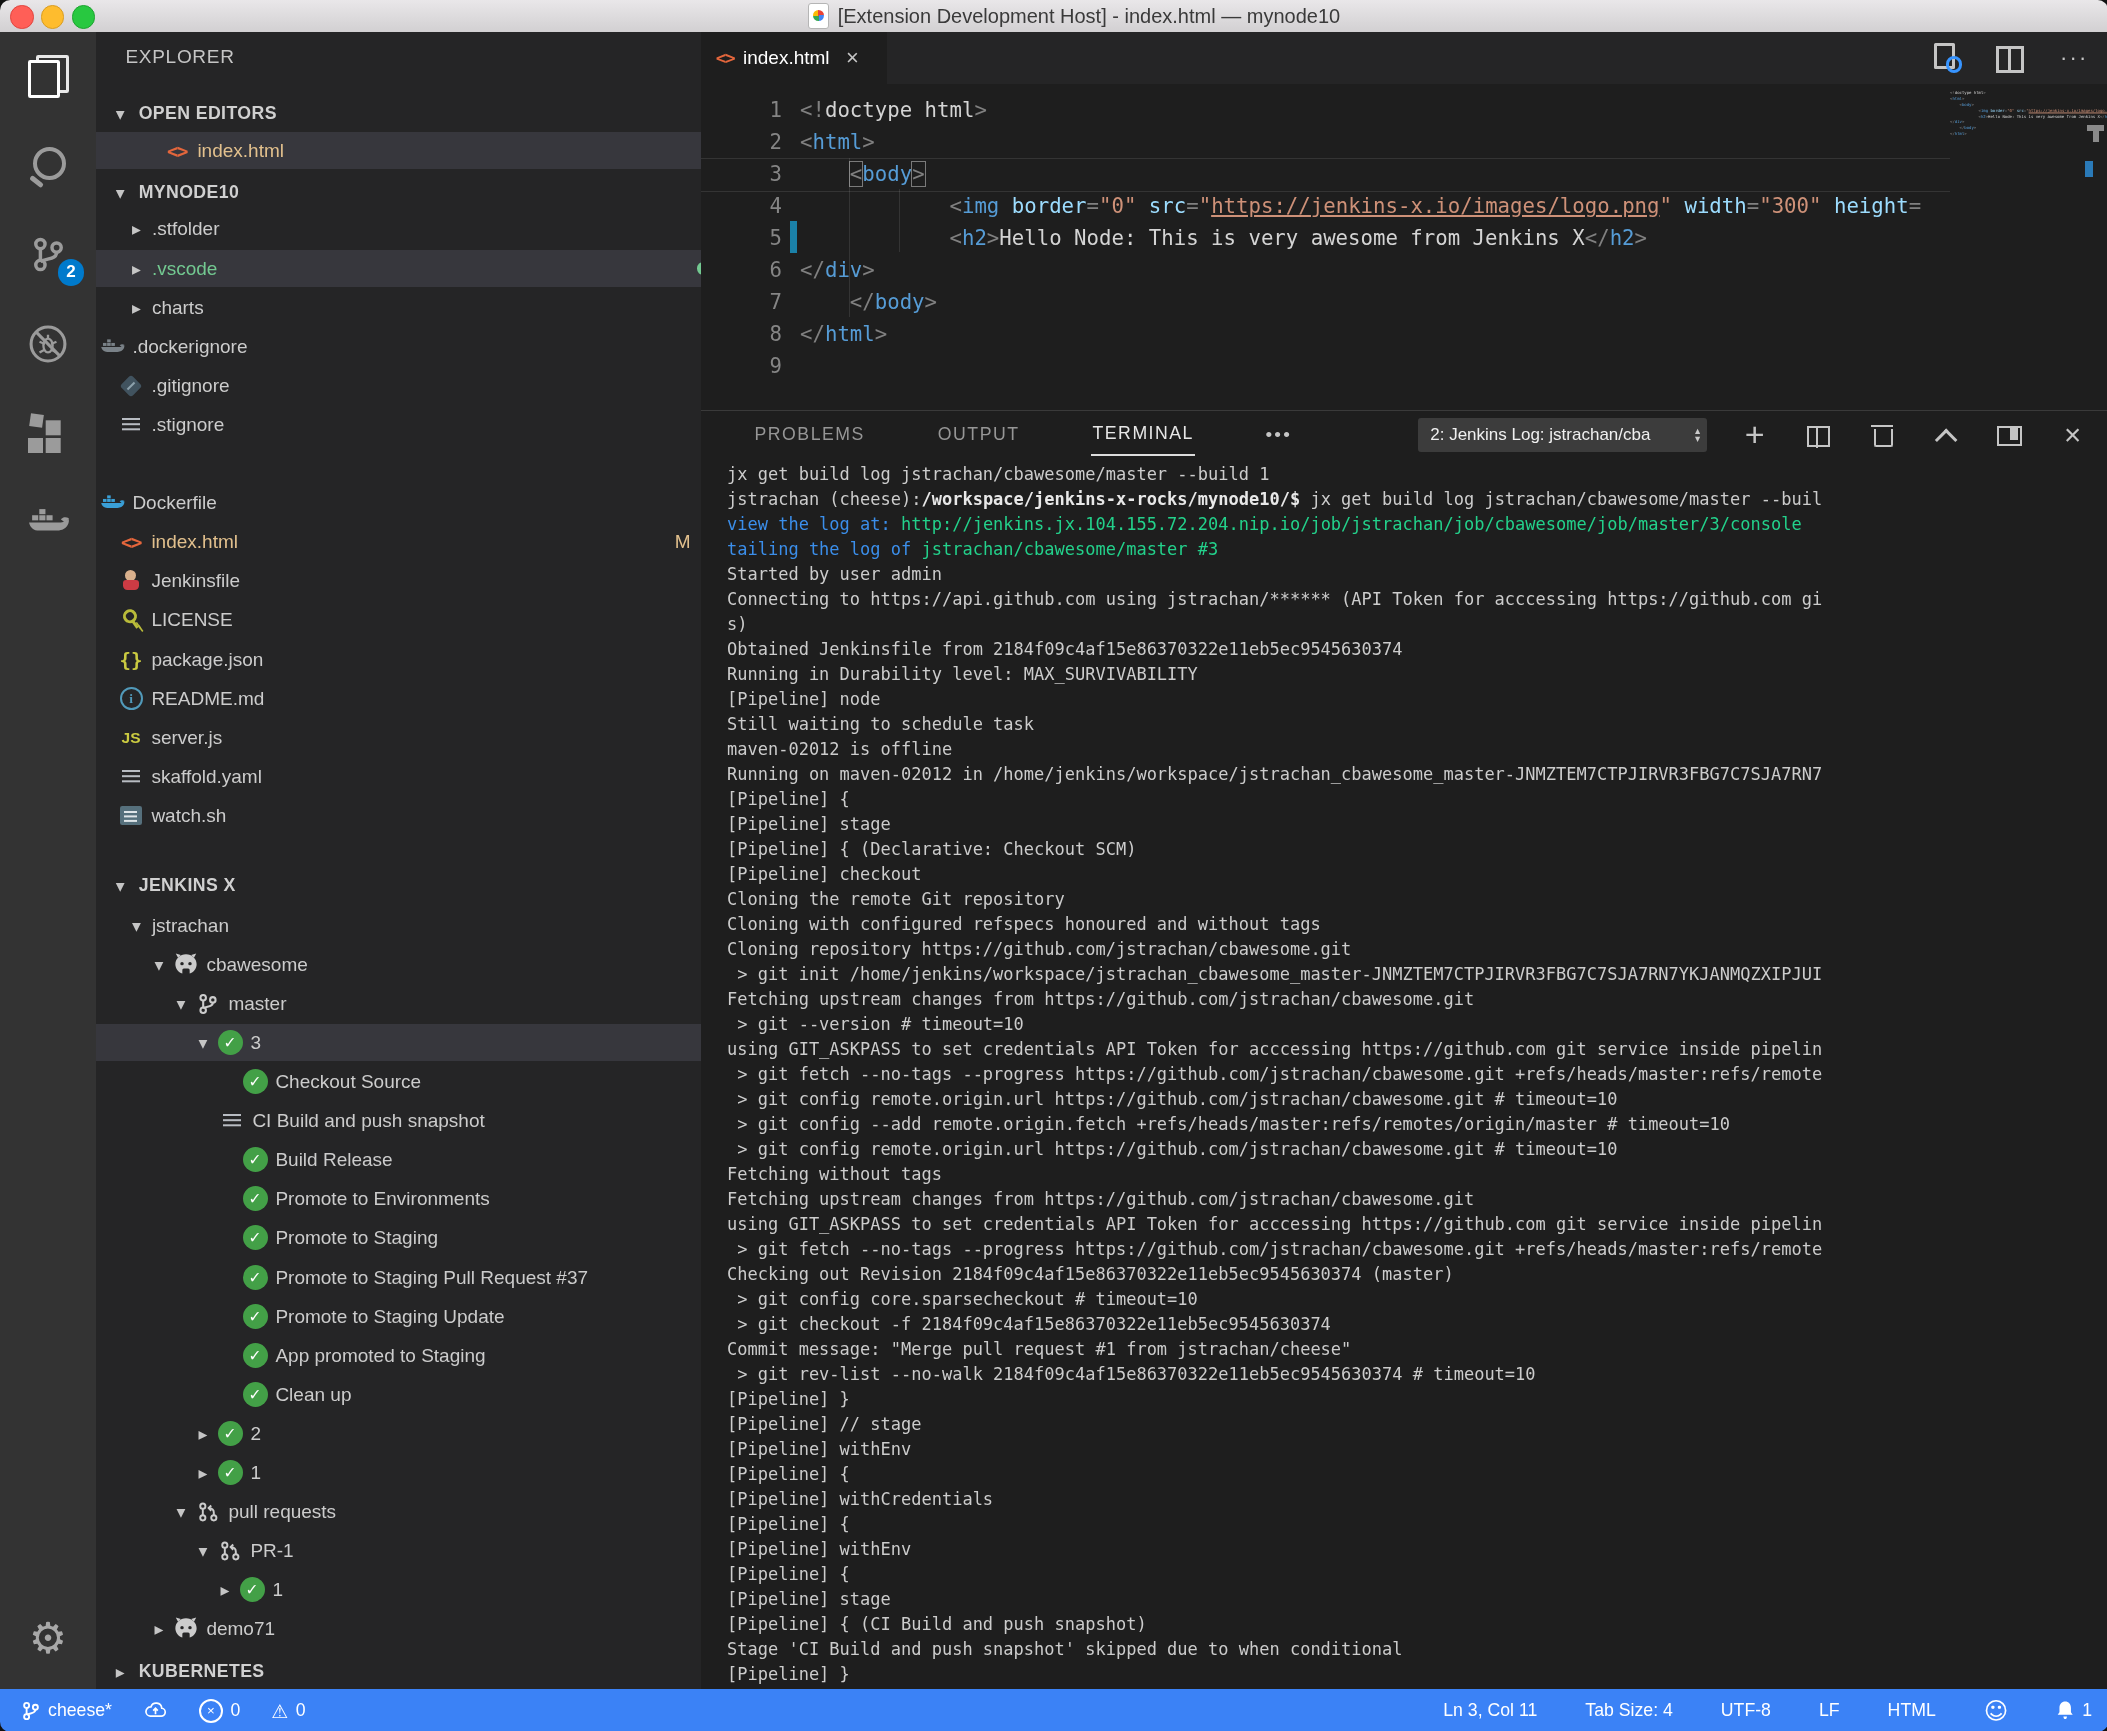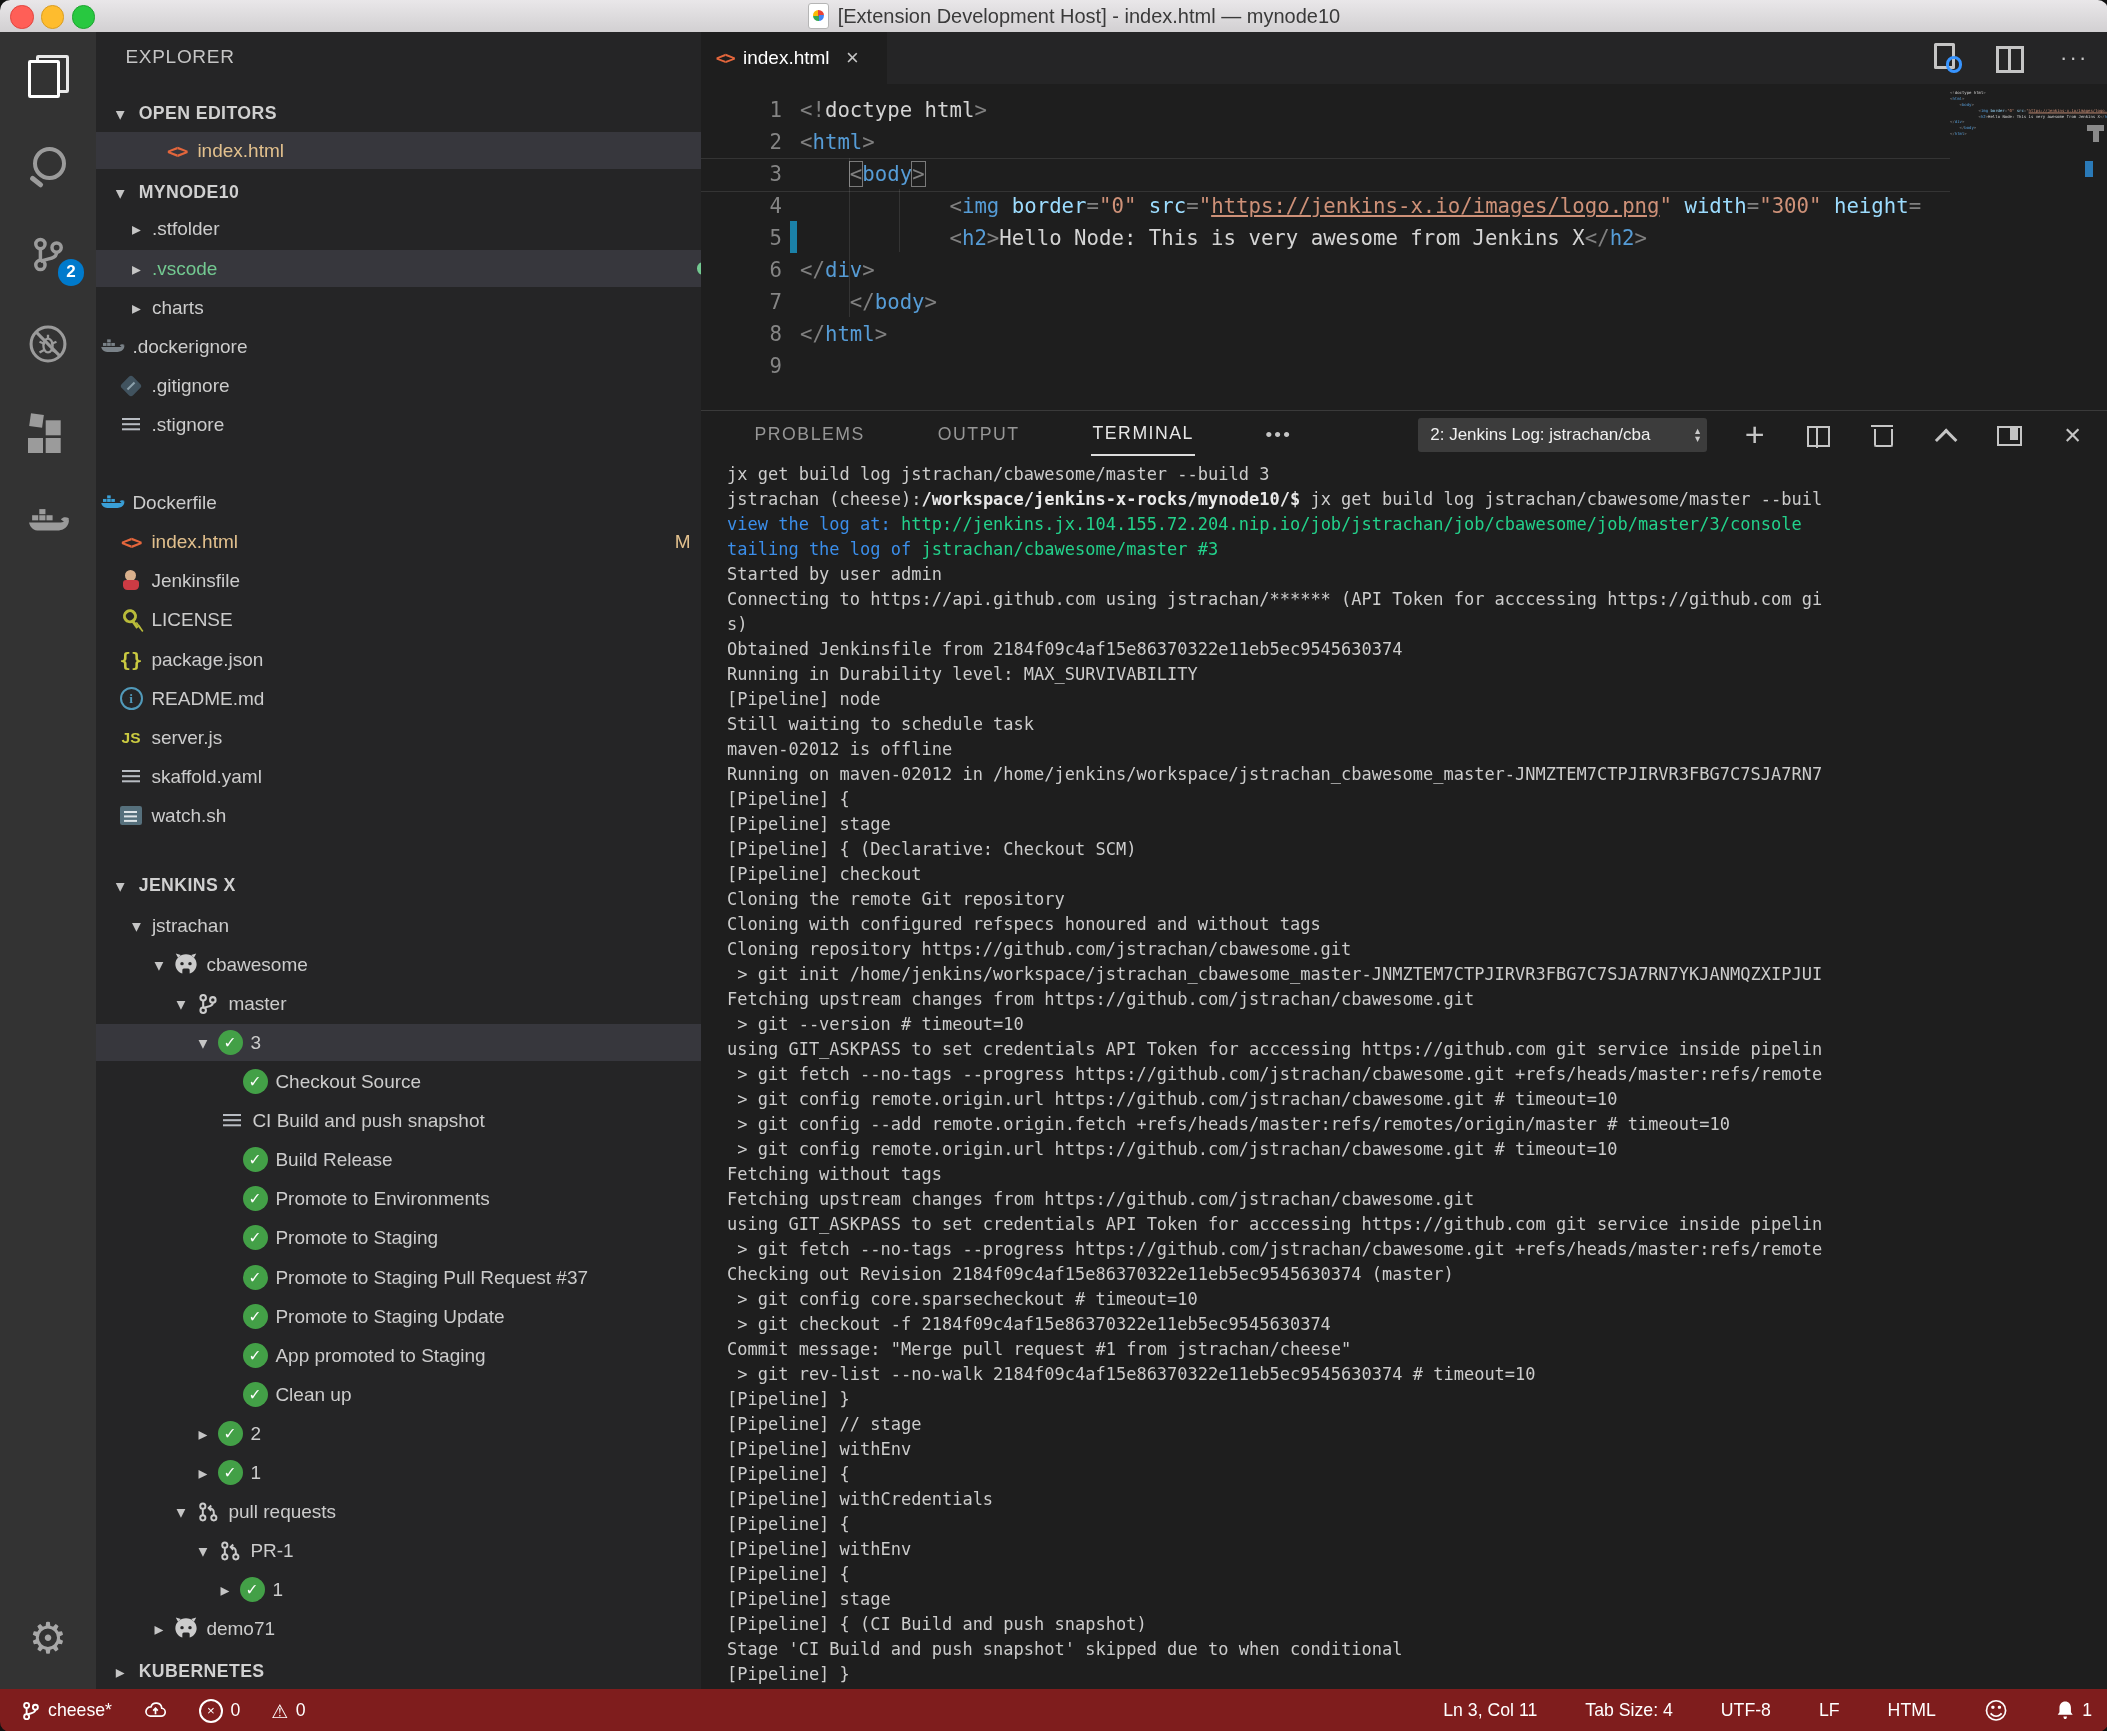--- a/index.html
+++ b/index.html
@@ -129,21 +129,21 @@
   .pi.trash::before{content:"";position:absolute;left:5.2px;top:7.4px;width:14.8px;height:16px;border:2.2px solid #c5c5c5;border-top:none;border-radius:0 0 2.2px 2.2px;}
   .pi.trash::after{content:"";position:absolute;left:2.2px;top:3.7px;width:22px;height:2.2px;background:#c5c5c5;box-shadow:-7.4px -3px 0 7.4px transparent;}
   .pi.up::before{content:"";position:absolute;left:5.9px;top:10.3px;width:13.3px;height:13.3px;border-top:3px solid #c5c5c5;border-left:3px solid #c5c5c5;transform:rotate(45deg);}
   .pi.panelic::before{content:"";position:absolute;left:1.5px;top:4.4px;width:20.7px;height:16px;border:2.2px solid #c5c5c5;}
   .pi.panelic::after{content:"";position:absolute;left:14px;top:6.6px;width:8px;height:11.8px;background:#c5c5c5;}
   .pi.close{font-size:29.5px;}
   .terminal{flex:1;overflow:hidden;padding:4.4px 0 0 26px;}
   .tl{font:17px/25px "DejaVu Sans Mono",monospace;color:#cccccc;white-space:pre;}
   .tl .blue{color:#3b8eea;} .tl .green{color:#23d18b;} .tl .bold{font-weight:bold;color:#e8e8e8;}
   
-  .statusbar{position:absolute;left:0;bottom:0;width:100%;height:43px;background:#7f1d1d;color:#fff;
+  .statusbar{position:absolute;left:0;bottom:0;width:100%;height:43px;background:#3b82f6;color:#fff;
     display:flex;align-items:center;font-size:17.7px;}
   .sb-left{display:flex;align-items:center;gap:31px;padding-left:20.7px;}
   .sb-right{margin-left:auto;display:flex;align-items:center;gap:48px;padding-right:16px;}
   .sb-item{display:flex;align-items:center;gap:7.4px;white-space:nowrap;}
   .si{display:flex;align-items:center;justify-content:center;}
   .si.err{width:20px;height:20px;border:2.2px solid #fff;border-radius:50%;font-size:13.3px;line-height:1;}
   .si.warn{font-size:19px;font-family:"DejaVu Sans",sans-serif;}
   .si.smile{font-size:23.6px;font-family:"DejaVu Sans",sans-serif;}
 </style>
 </head>
@@ -551,21 +551,21 @@
             <div class="p-acts">
               <span class="pi plus">+</span>
               <span class="pi split"></span>
               <span class="pi trash"></span>
               <span class="pi up"></span>
               <span class="pi panelic"></span>
               <span class="pi close">×</span>
             </div>
           </div>
         <div class="terminal" id="terminal">
-            <div class="tl"><span>jx get build log jstrachan/cbawesome/master --build 3</span></div>
+            <div class="tl"><span>jx get build log jstrachan/cbawesome/master --build 1</span></div>
             <div class="tl"><span>jstrachan (cheese):</span><span class="bold">/workspace/jenkins-x-rocks/mynode10/$</span><span> jx get build log jstrachan/cbawesome/master --buil</span></div>
             <div class="tl"><span class="blue">view the log at: </span><span class="green">http://jenkins.jx.104.155.72.204.nip.io/job/jstrachan/job/cbawesome/job/master/3/console</span></div>
             <div class="tl"><span class="blue">tailing the log of </span><span class="green">jstrachan/cbawesome/master #3</span></div>
             <div class="tl"><span>Started by user admin</span></div>
             <div class="tl"><span>Connecting to https://api.github.com using jstrachan/****** (API Token for acccessing https://github.com gi</span></div>
             <div class="tl"><span>s)</span></div>
             <div class="tl"><span>Obtained Jenkinsfile from 2184f09c4af15e86370322e11eb5ec9545630374</span></div>
             <div class="tl"><span>Running in Durability level: MAX_SURVIVABILITY</span></div>
             <div class="tl"><span>[Pipeline] node</span></div>
             <div class="tl"><span>Still waiting to schedule task</span></div>

